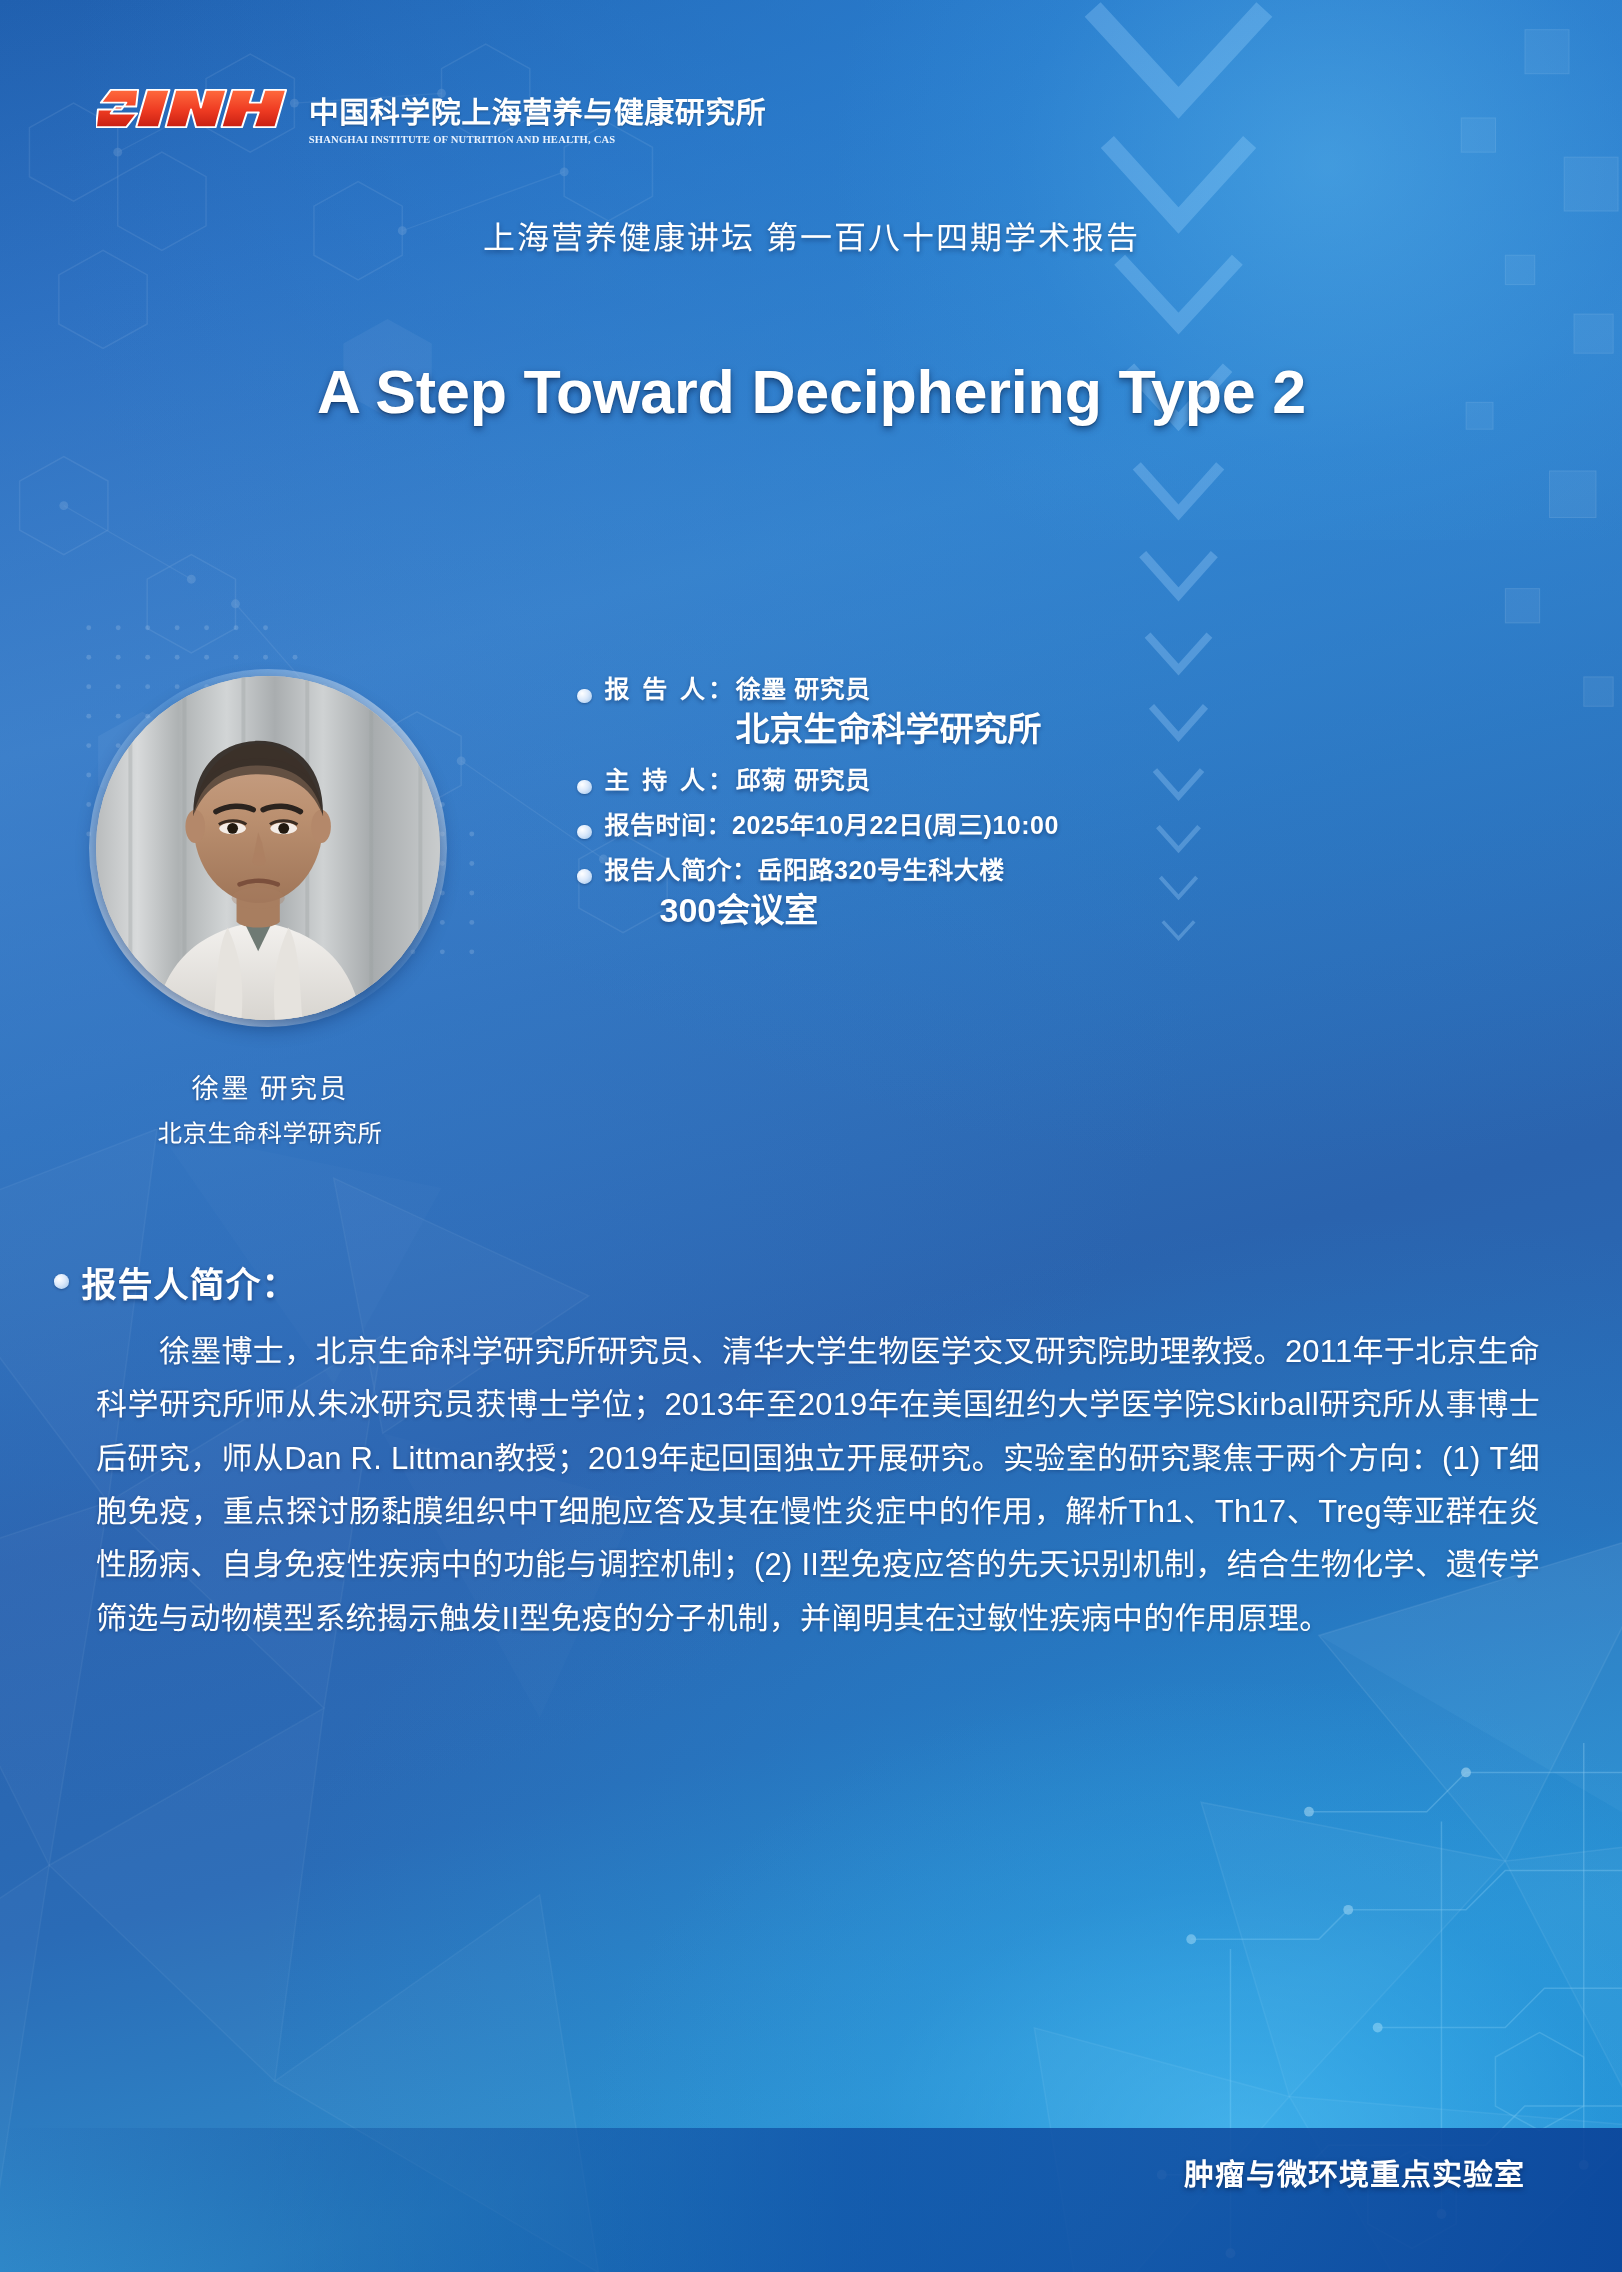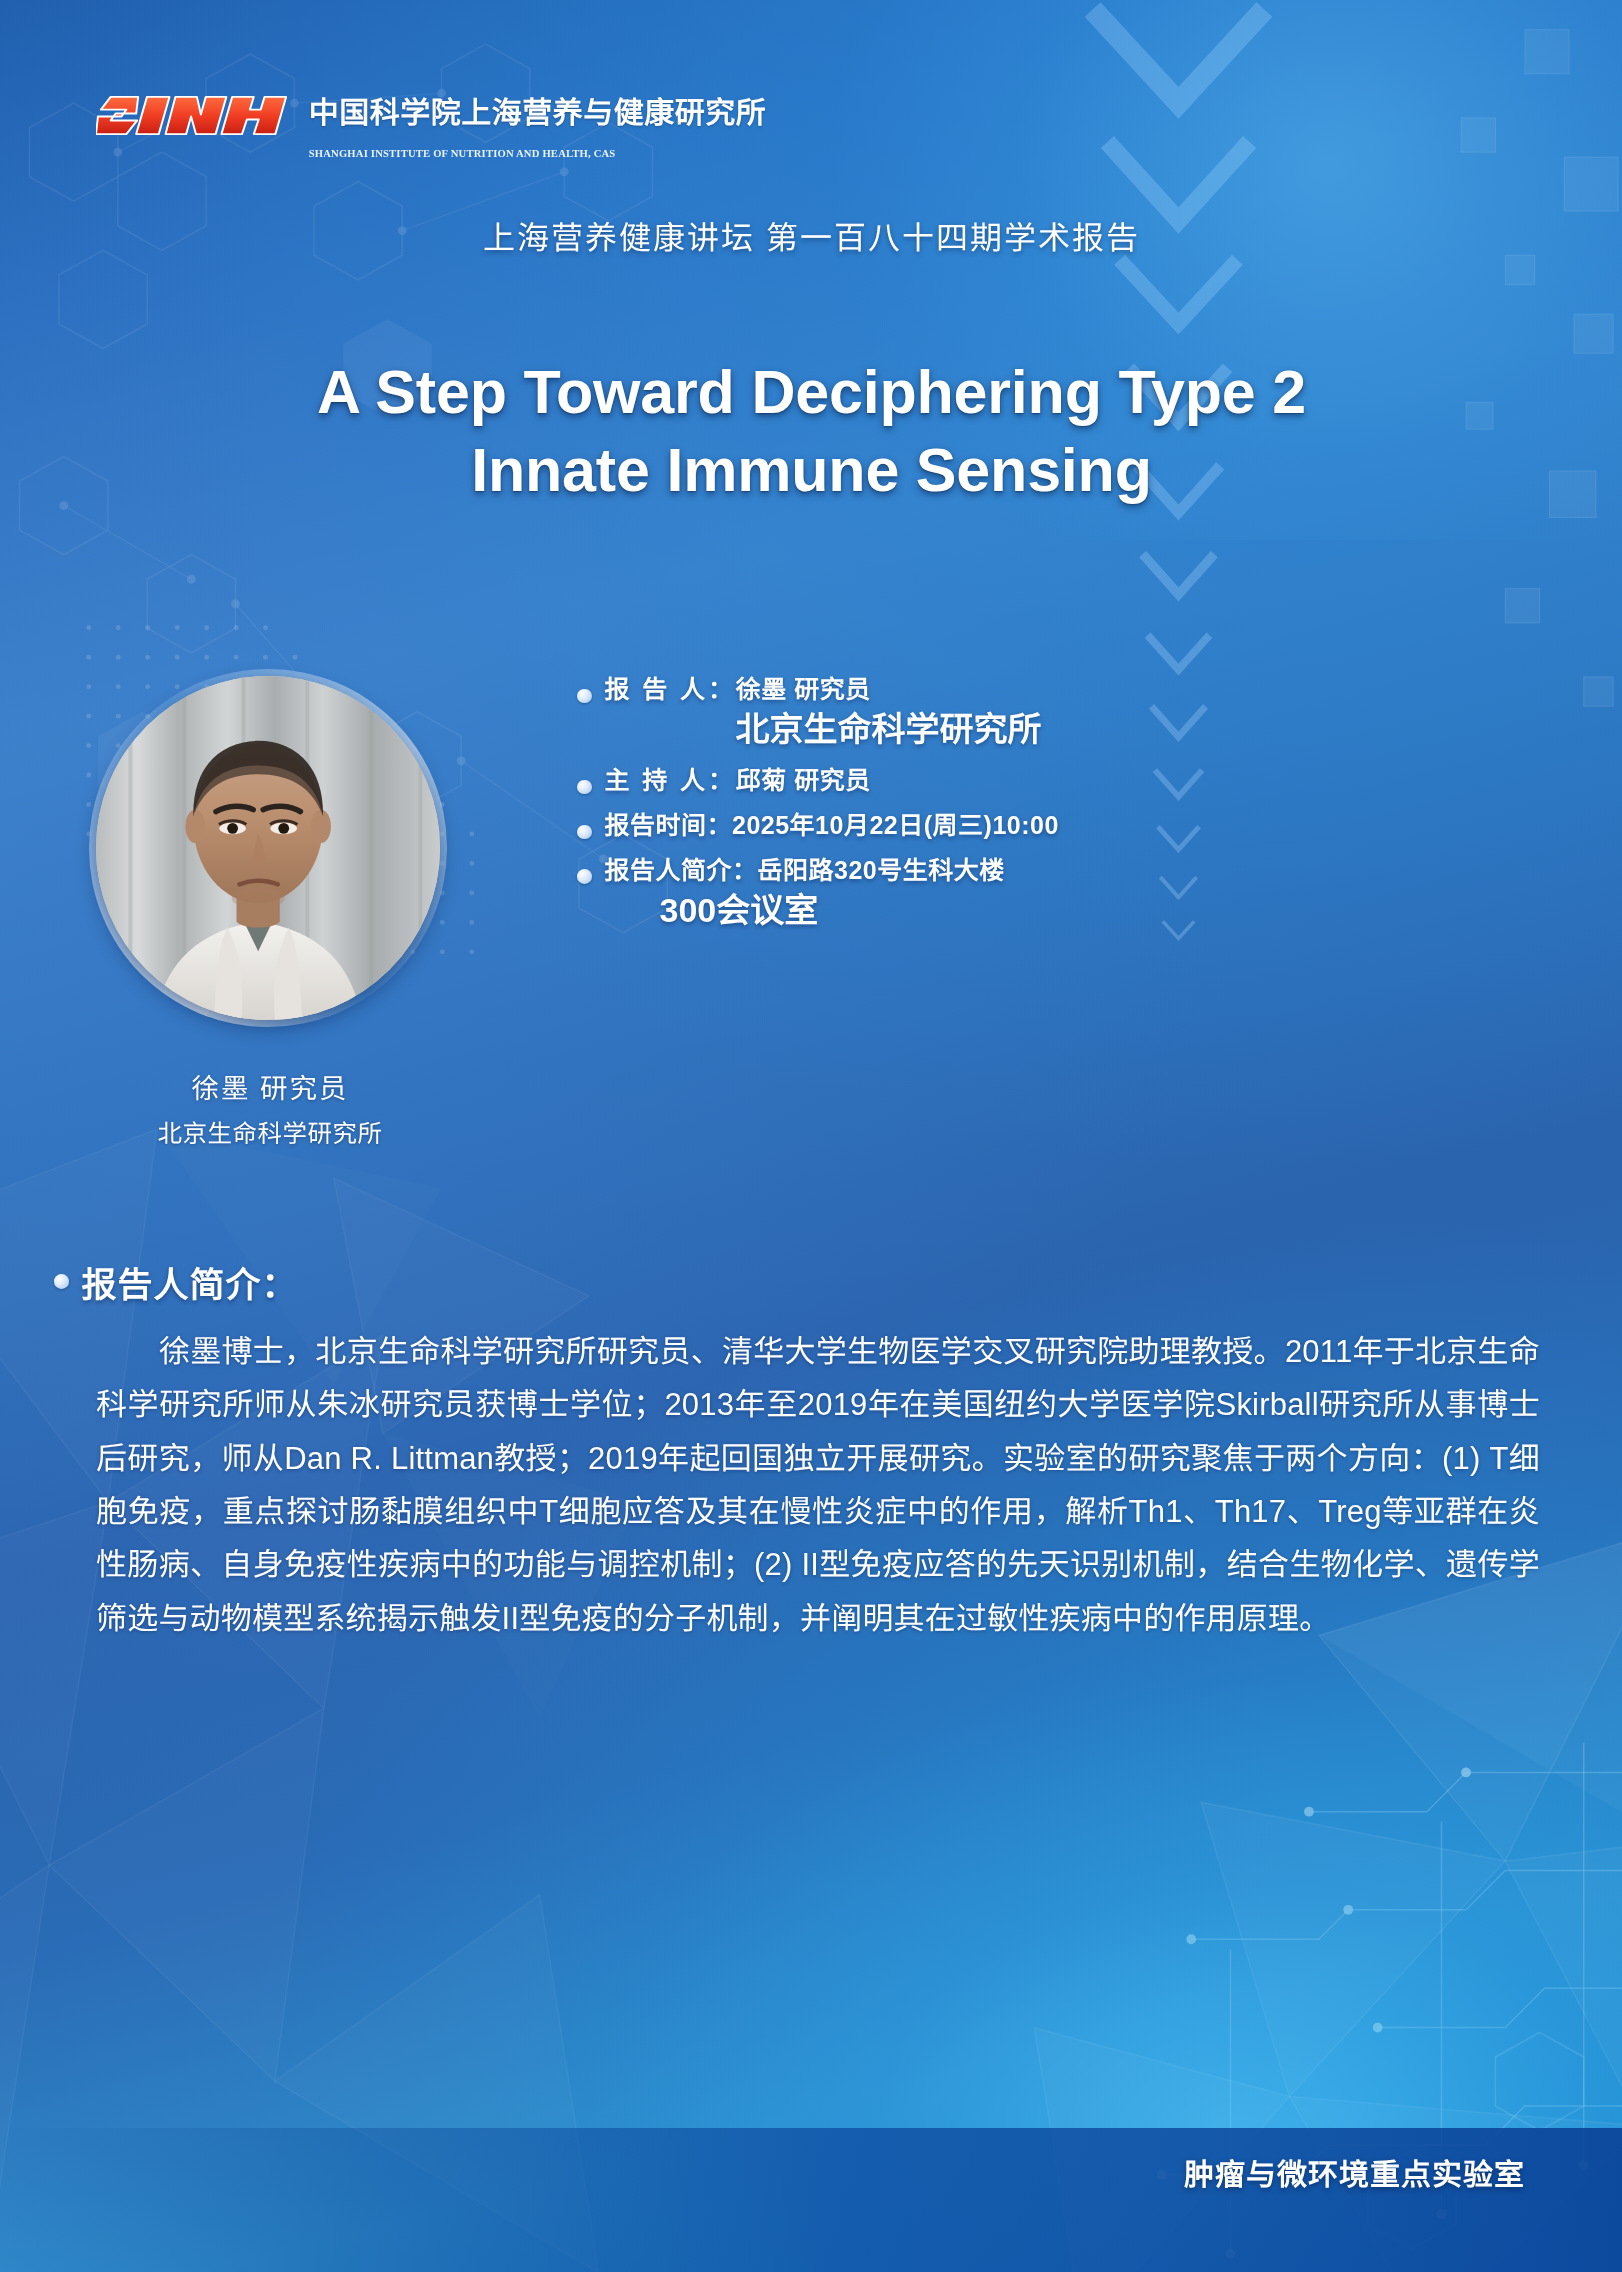--- a/index.html
+++ b/index.html
@@ -94,21 +94,21 @@
   .logo-cn {
     font-size: 30px;
     letter-spacing: 0.5px;
     color: #ffffff;
     font-weight: 700;
     line-height: 1.05;
     text-shadow: 0 1px 2.5px rgba(0,0,0,0.28);
     margin-top: 24px;
   }
   .logo-en {
-    margin-top: 19px;
+    margin-top: 5px;
     font-size: 10.6px;
     letter-spacing: 0.2px;
     color: #eaf3ff;
     font-weight: 700;
     font-family: "Liberation Serif", "DejaVu Serif", serif;
   }
 
   
   .series-line {
     position: absolute;
@@ -547,21 +547,20 @@
     <div class="logo-text-block">
       <div class="logo-cn">中国科学院上海营养与健康研究所</div>
       <div class="logo-en">SHANGHAI INSTITUTE OF NUTRITION AND HEALTH, CAS</div>
     </div>
   </div>
 
   <div class="series-line">上海营养健康讲坛 第一百八十四期学术报告</div>
 
   <div class="main-title">
     <div>A Step Toward Deciphering Type 2</div>
-    <div>Innate Immune Sensing</div>
   </div>
 
   <div class="photo-wrap">
     <div class="photo-ring"></div>
     <div class="photo">
       <svg viewBox="0 0 700 700" preserveAspectRatio="xMidYMid slice">
         <defs>
           <linearGradient id="bgstripe" x1="0" y1="0" x2="1" y2="0">
             <stop offset="0%" stop-color="#b9bcbd"></stop>
             <stop offset="12%" stop-color="#d8dadb"></stop>

